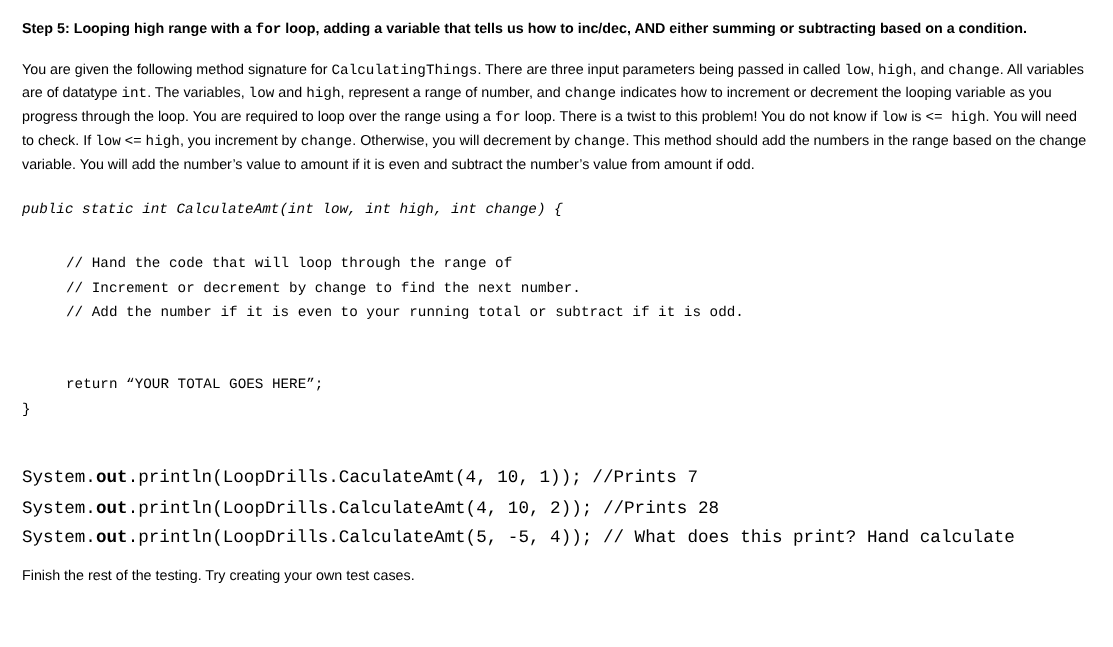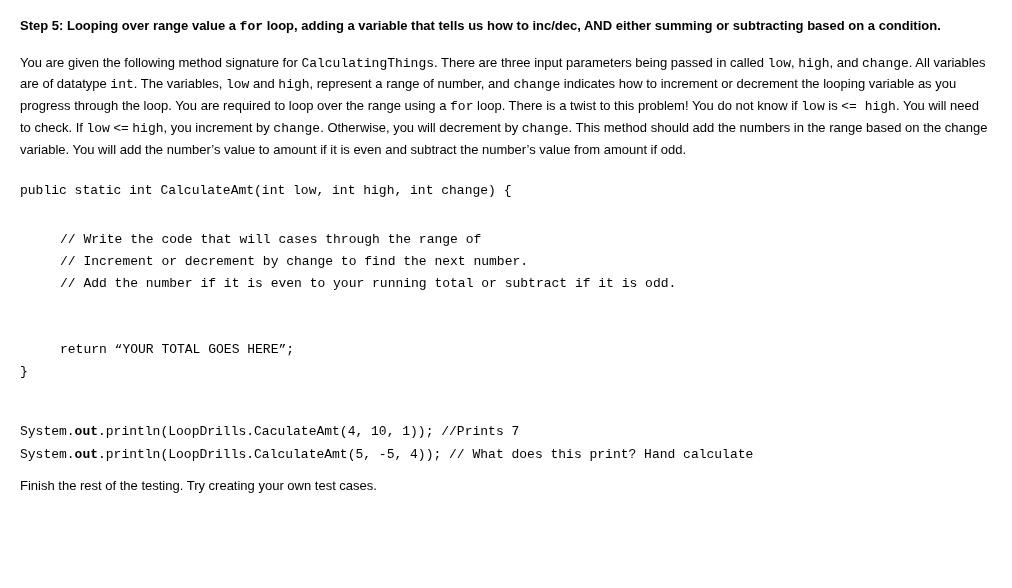--- a/index.html
+++ b/index.html
@@ -47,20 +47,21 @@
       font-size: 13px;
       line-height: 1.7;
       margin-bottom: 16px;
       background: #ffffff;
       padding-left: 0;
     }
 
     .code-block .method-sig {
       display: block;
       margin-bottom: 4px;
+      font-style: italic;
     }
 
     .code-block .comment {
       display: block;
       padding-left: 40px;
     }
 
     .code-block .return-stmt {
       display: block;
       padding-left: 40px;
@@ -76,64 +77,65 @@
       margin-bottom: 8px;
     }
 
     .test-section .code-inline {
       font-family: 'Courier New', Courier, monospace;
       font-size: 13px;
     }
 
     .test-line {
       font-family: 'Courier New', Courier, monospace;
-      font-size: 13px;
+      font-size: 16px;
       display: block;
       line-height: 1.7;
     }
 
     .keyword-bold {
       font-weight: bold;
     }
 
     .finish-text {
       font-size: 13px;
       margin-top: 10px;
       line-height: 1.6;
     }
   </style>
 </head>
 <body>
 
 <div>
 
   <div class="step-title">
-    <span>Step 5:  Looping over range value a </span><span class="code-inline">for</span><span> loop,  adding a variable that tells us how to inc/dec, AND either summing or subtracting based on a condition.</span>
+    <span>Step 5:  Looping high range with a </span><span class="code-inline">for</span><span> loop,  adding a variable that tells us how to inc/dec, AND either summing or subtracting based on a condition.</span>
   </div>
 
   <div class="description">
     <span>You are given the following method signature for <span class="code-inline">CalculatingThings</span>.  There are three input parameters being passed in called <span class="code-inline">low</span>,
 <span class="code-inline">high</span>, and <span class="code-inline">change</span>.   All variables are of datatype <span class="code-inline">int</span>.  The variables, <span class="code-inline">low</span> and <span class="code-inline">high</span>, represent a range of number, and <span class="code-inline">change</span> indicates how to increment or decrement the looping variable as you progress through the loop.  You are required to loop over the range using a <span class="code-inline">for</span>
 loop.  There is a twist to this problem!  You do not know if <span class="code-inline">low</span> is <span class="code-inline">&lt;= high</span>.  You will need to check.  If <span class="code-inline">low</span> &lt;= <span class="code-inline">high</span>, you increment by
 <span class="code-inline">change</span>.  Otherwise, you will decrement by <span class="code-inline">change</span>.  This method should add the numbers in the range based on the change variable.  You will add the number’s value to amount if it is even and subtract the number’s value from amount if odd.</span>
   </div>
 
   <div class="code-block">
     <span class="method-sig">public static int CalculateAmt(int low, int high, int change) {</span>
     <br>
-    <span class="comment">// Write the code that will cases through the range of</span>
+    <span class="comment">// Hand the code that will loop through the range of</span>
     <span class="comment">// Increment or decrement by change to find the next number.</span>
     <span class="comment">// Add the number if it is even to your running total or subtract if it is odd.</span>
     <br>
     <br>
     <span class="return-stmt">return “YOUR TOTAL GOES HERE”;</span>
     <span class="closing-brace">}</span>
   </div>
 
   <div class="test-section">
     <br>
     <span class="test-line">System.<span class="keyword-bold">out</span>.println(LoopDrills.CaculateAmt(4, 10, 1));  //Prints 7</span>
+    <span class="test-line">System.<span class="keyword-bold">out</span>.println(LoopDrills.CalculateAmt(4, 10, 2)); //Prints 28</span>
     <span class="test-line">System.<span class="keyword-bold">out</span>.println(LoopDrills.CalculateAmt(5, -5, 4)); // What does this print?  Hand calculate</span>
   </div>
 
   <div class="finish-text">Finish the rest of the testing.  Try creating your own test cases.</div>
 
 </div>
 
 </body></html>

